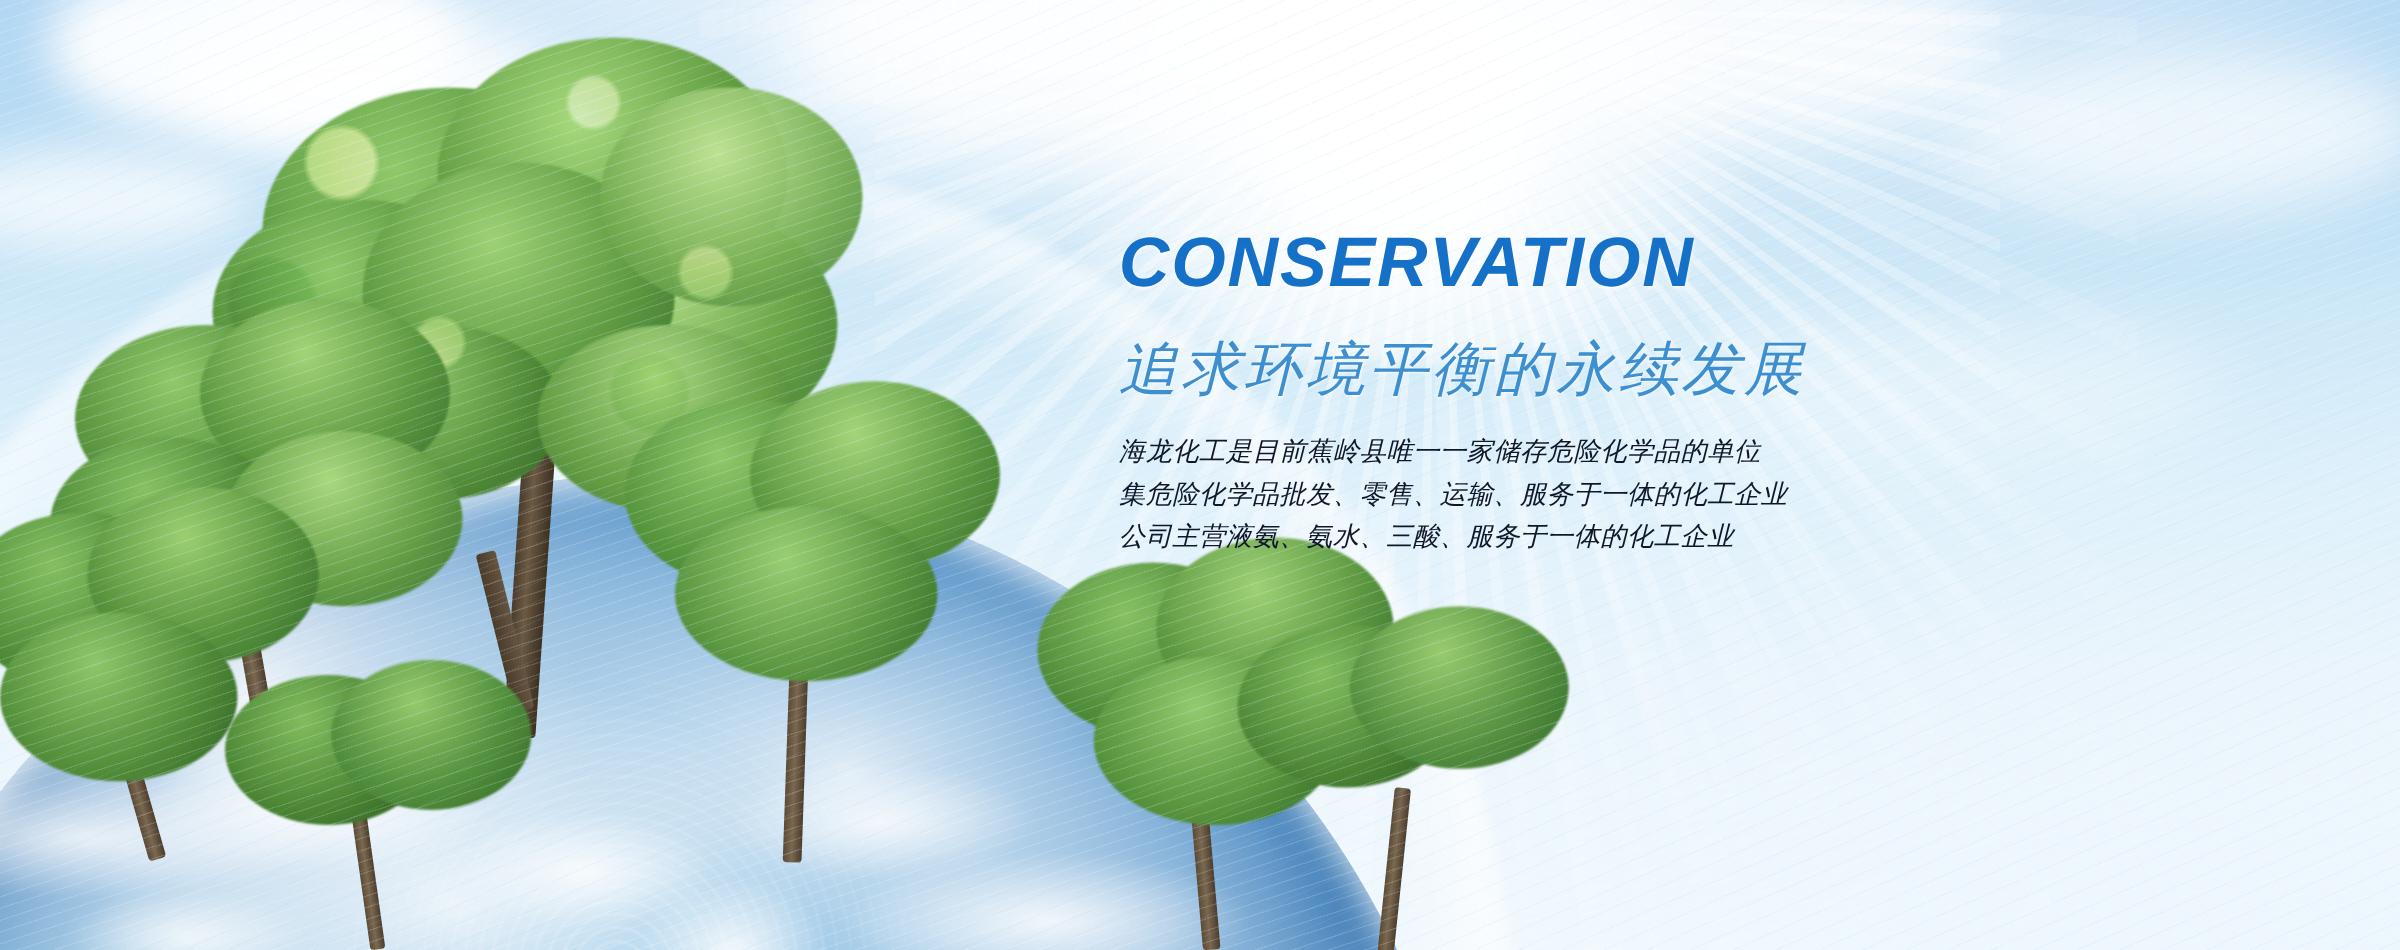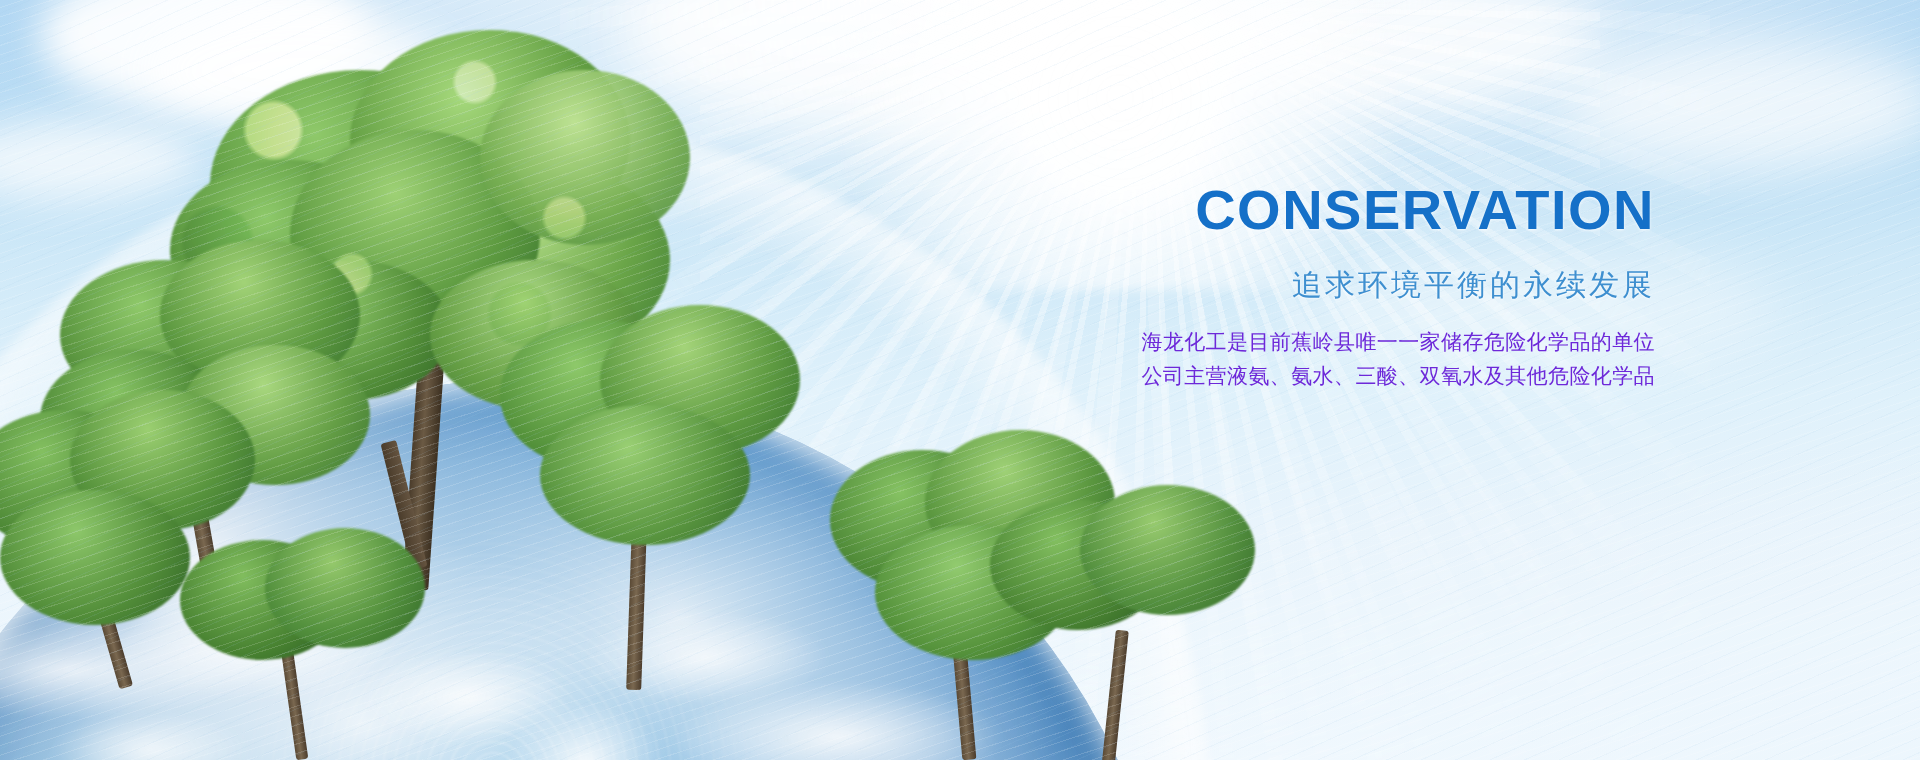--- a/index.html
+++ b/index.html
@@ -155,44 +155,44 @@
       radial-gradient(circle at 66% 76%, rgba(0,0,0,.12) 0 6%, rgba(0,0,0,0) 7%);
     mix-blend-mode:overlay;
   }
 
   
   .copy{
     position:absolute;
     right:265px;
     top:178px;
     width:760px;
-    text-align:right;
+    font-style:italic;
   }
   .headline{
     color:#1570c8;
     font-weight:bold;
     font-size:56px;
     line-height:1.16;
     letter-spacing:1.5px;
     text-shadow:0 1px 3px rgba(255,255,255,.85);
     margin:0;
   }
   .headline .l2{display:block;}
   .subtitle{
     margin:24px 0 0 0;
     color:#3e8fd0;
-    font-size:30px;
+    font-size:47px;
     line-height:1.2;
     letter-spacing:3px;
     font-weight:400;
     text-shadow:0 1px 2px rgba(255,255,255,.8);
   }
   .body{
     margin:22px 0 0 0;
-    color:#6d28d9;
+    color:#0f172a;
     font-size:21px;
     line-height:1.62;
     letter-spacing:.4px;
   }
   .body p{margin:0;}
 </style>
 </head>
 <body>
 
 <div class="banner">
@@ -290,17 +290,18 @@
 
   <div class="copy">
     <h1 class="headline">
       <span>CONSERVATION</span>
     </h1>
 
     <div class="subtitle">追求环境平衡的永续发展</div>
 
     <div class="body">
       <p>海龙化工是目前蕉岭县唯一一家储存危险化学品的单位</p>
-      <p>公司主营液氨、氨水、三酸、双氧水及其他危险化学品</p>
+      <p>集危险化学品批发、零售、运输、服务于一体的化工企业</p>
+      <p>公司主营液氨、氨水、三酸、服务于一体的化工企业</p>
     </div>
   </div>
 
 </div>
 
 </body></html>

